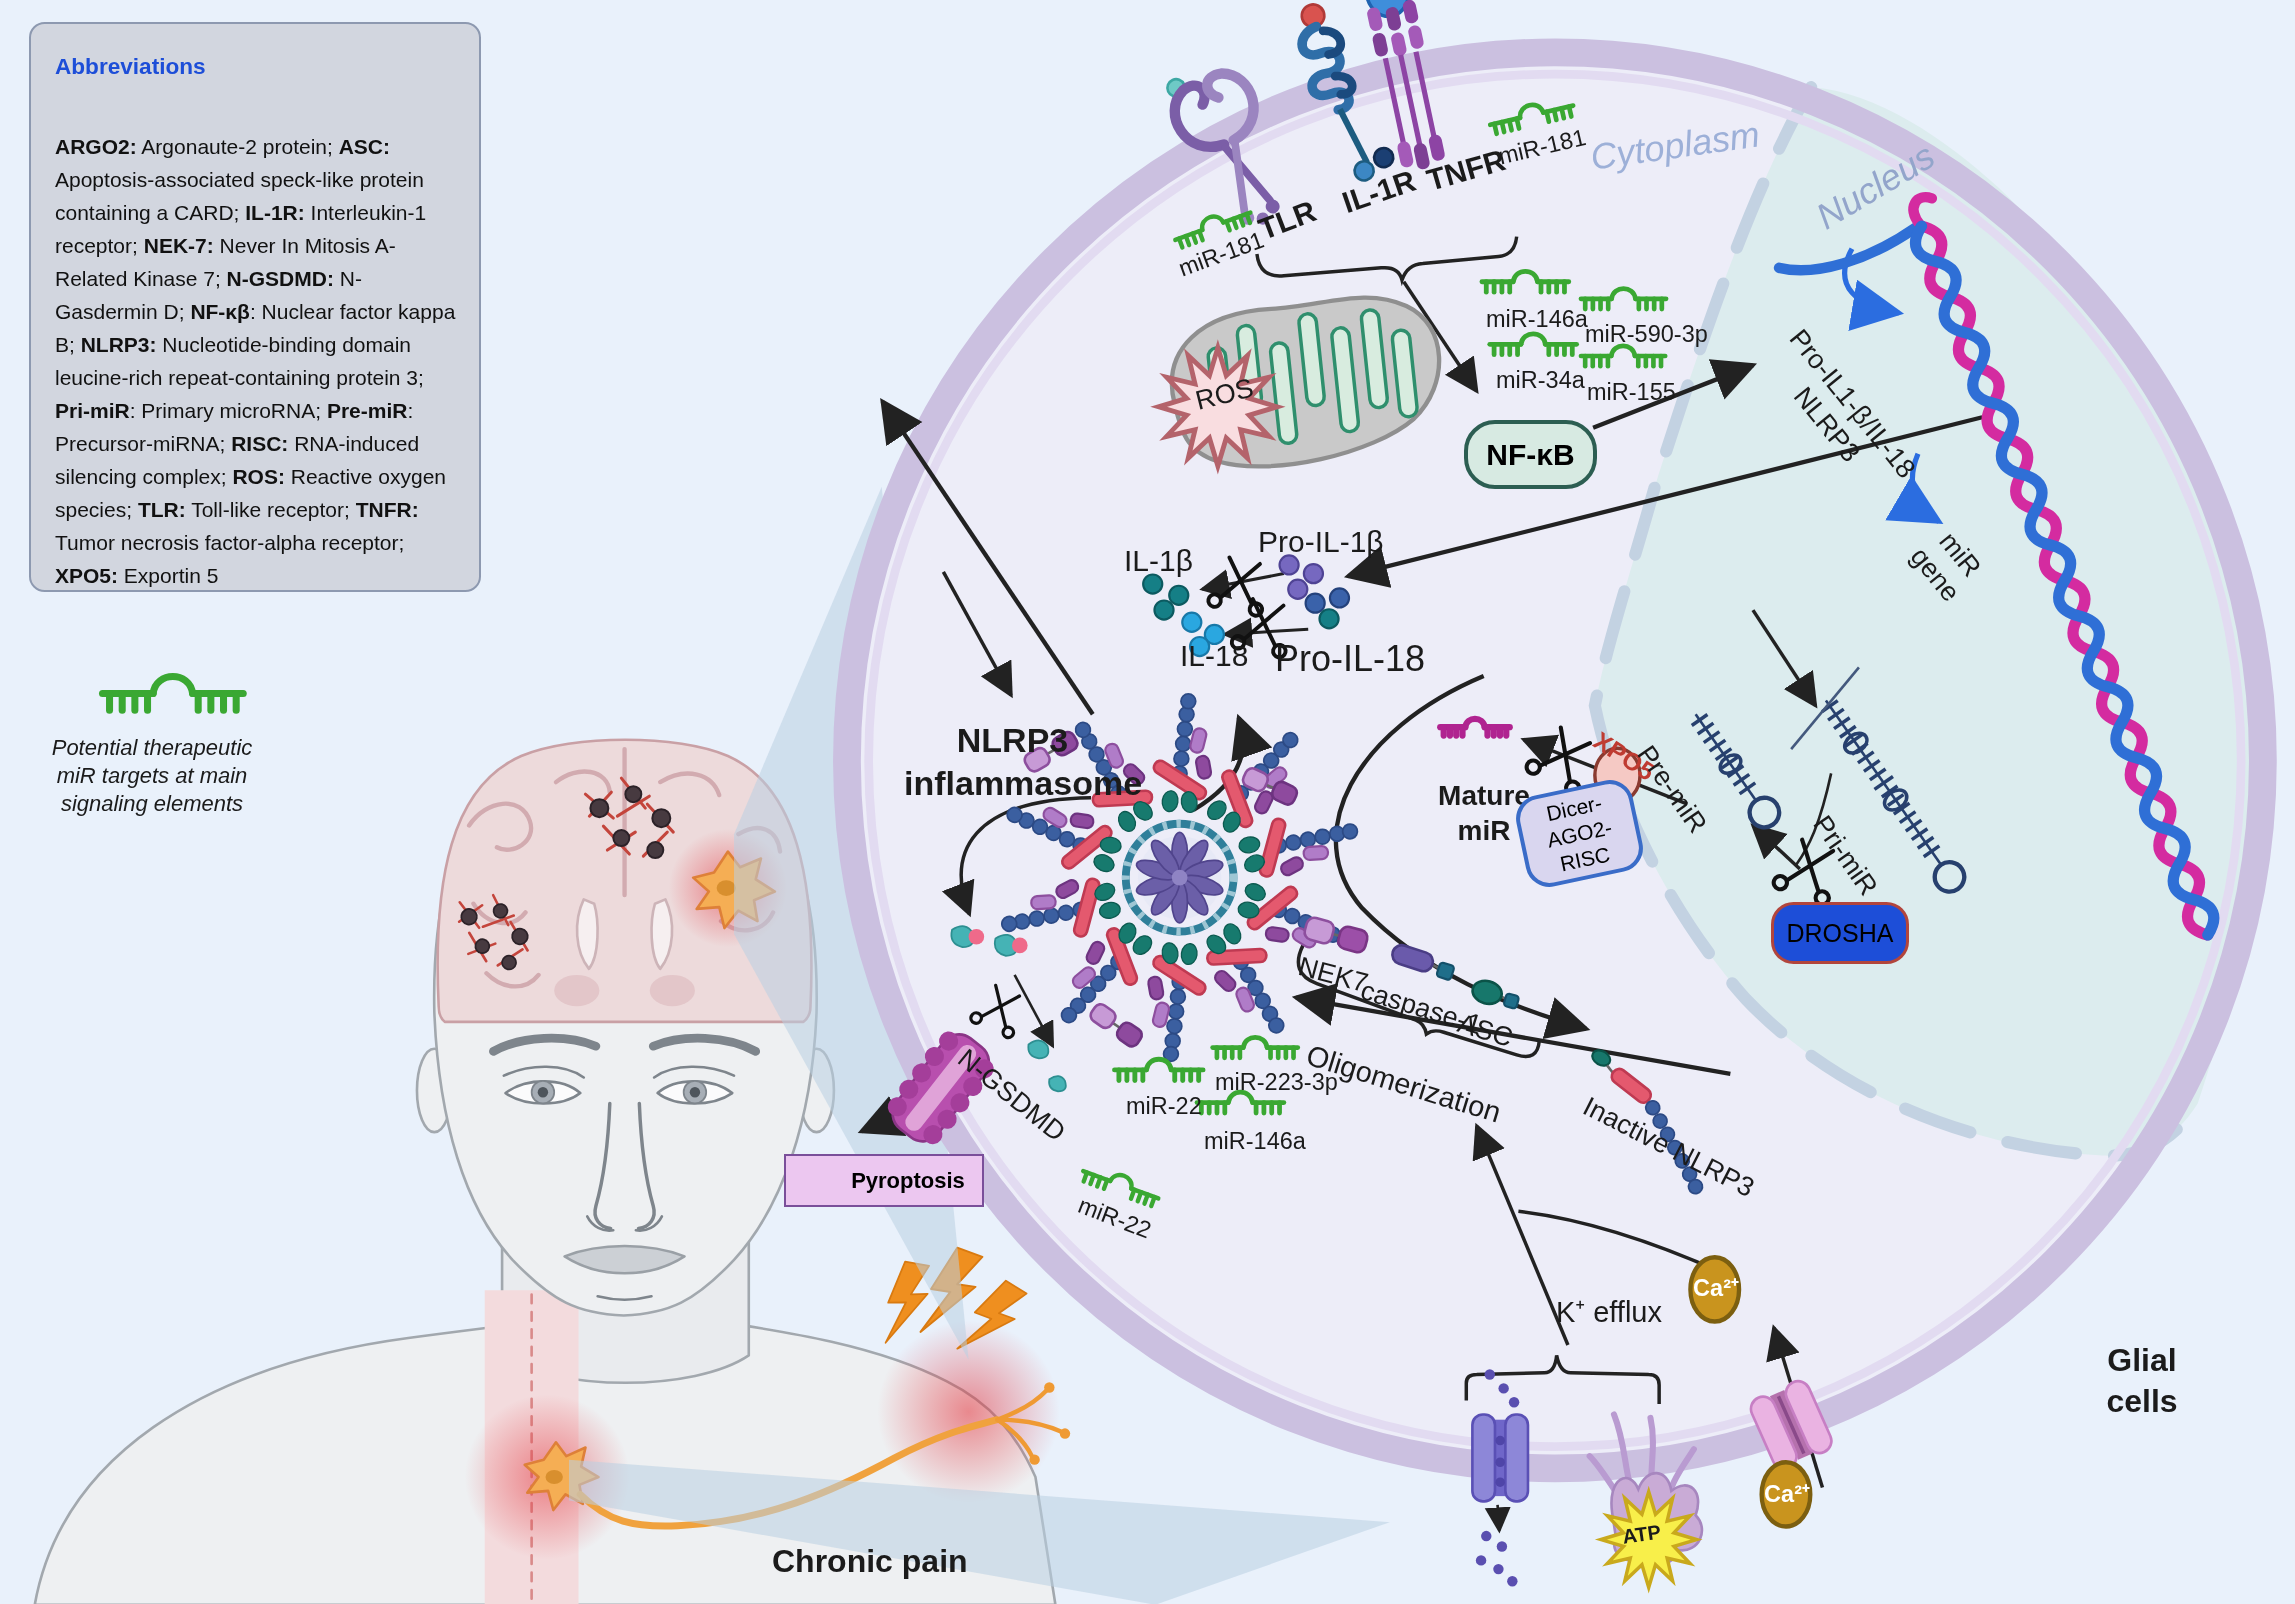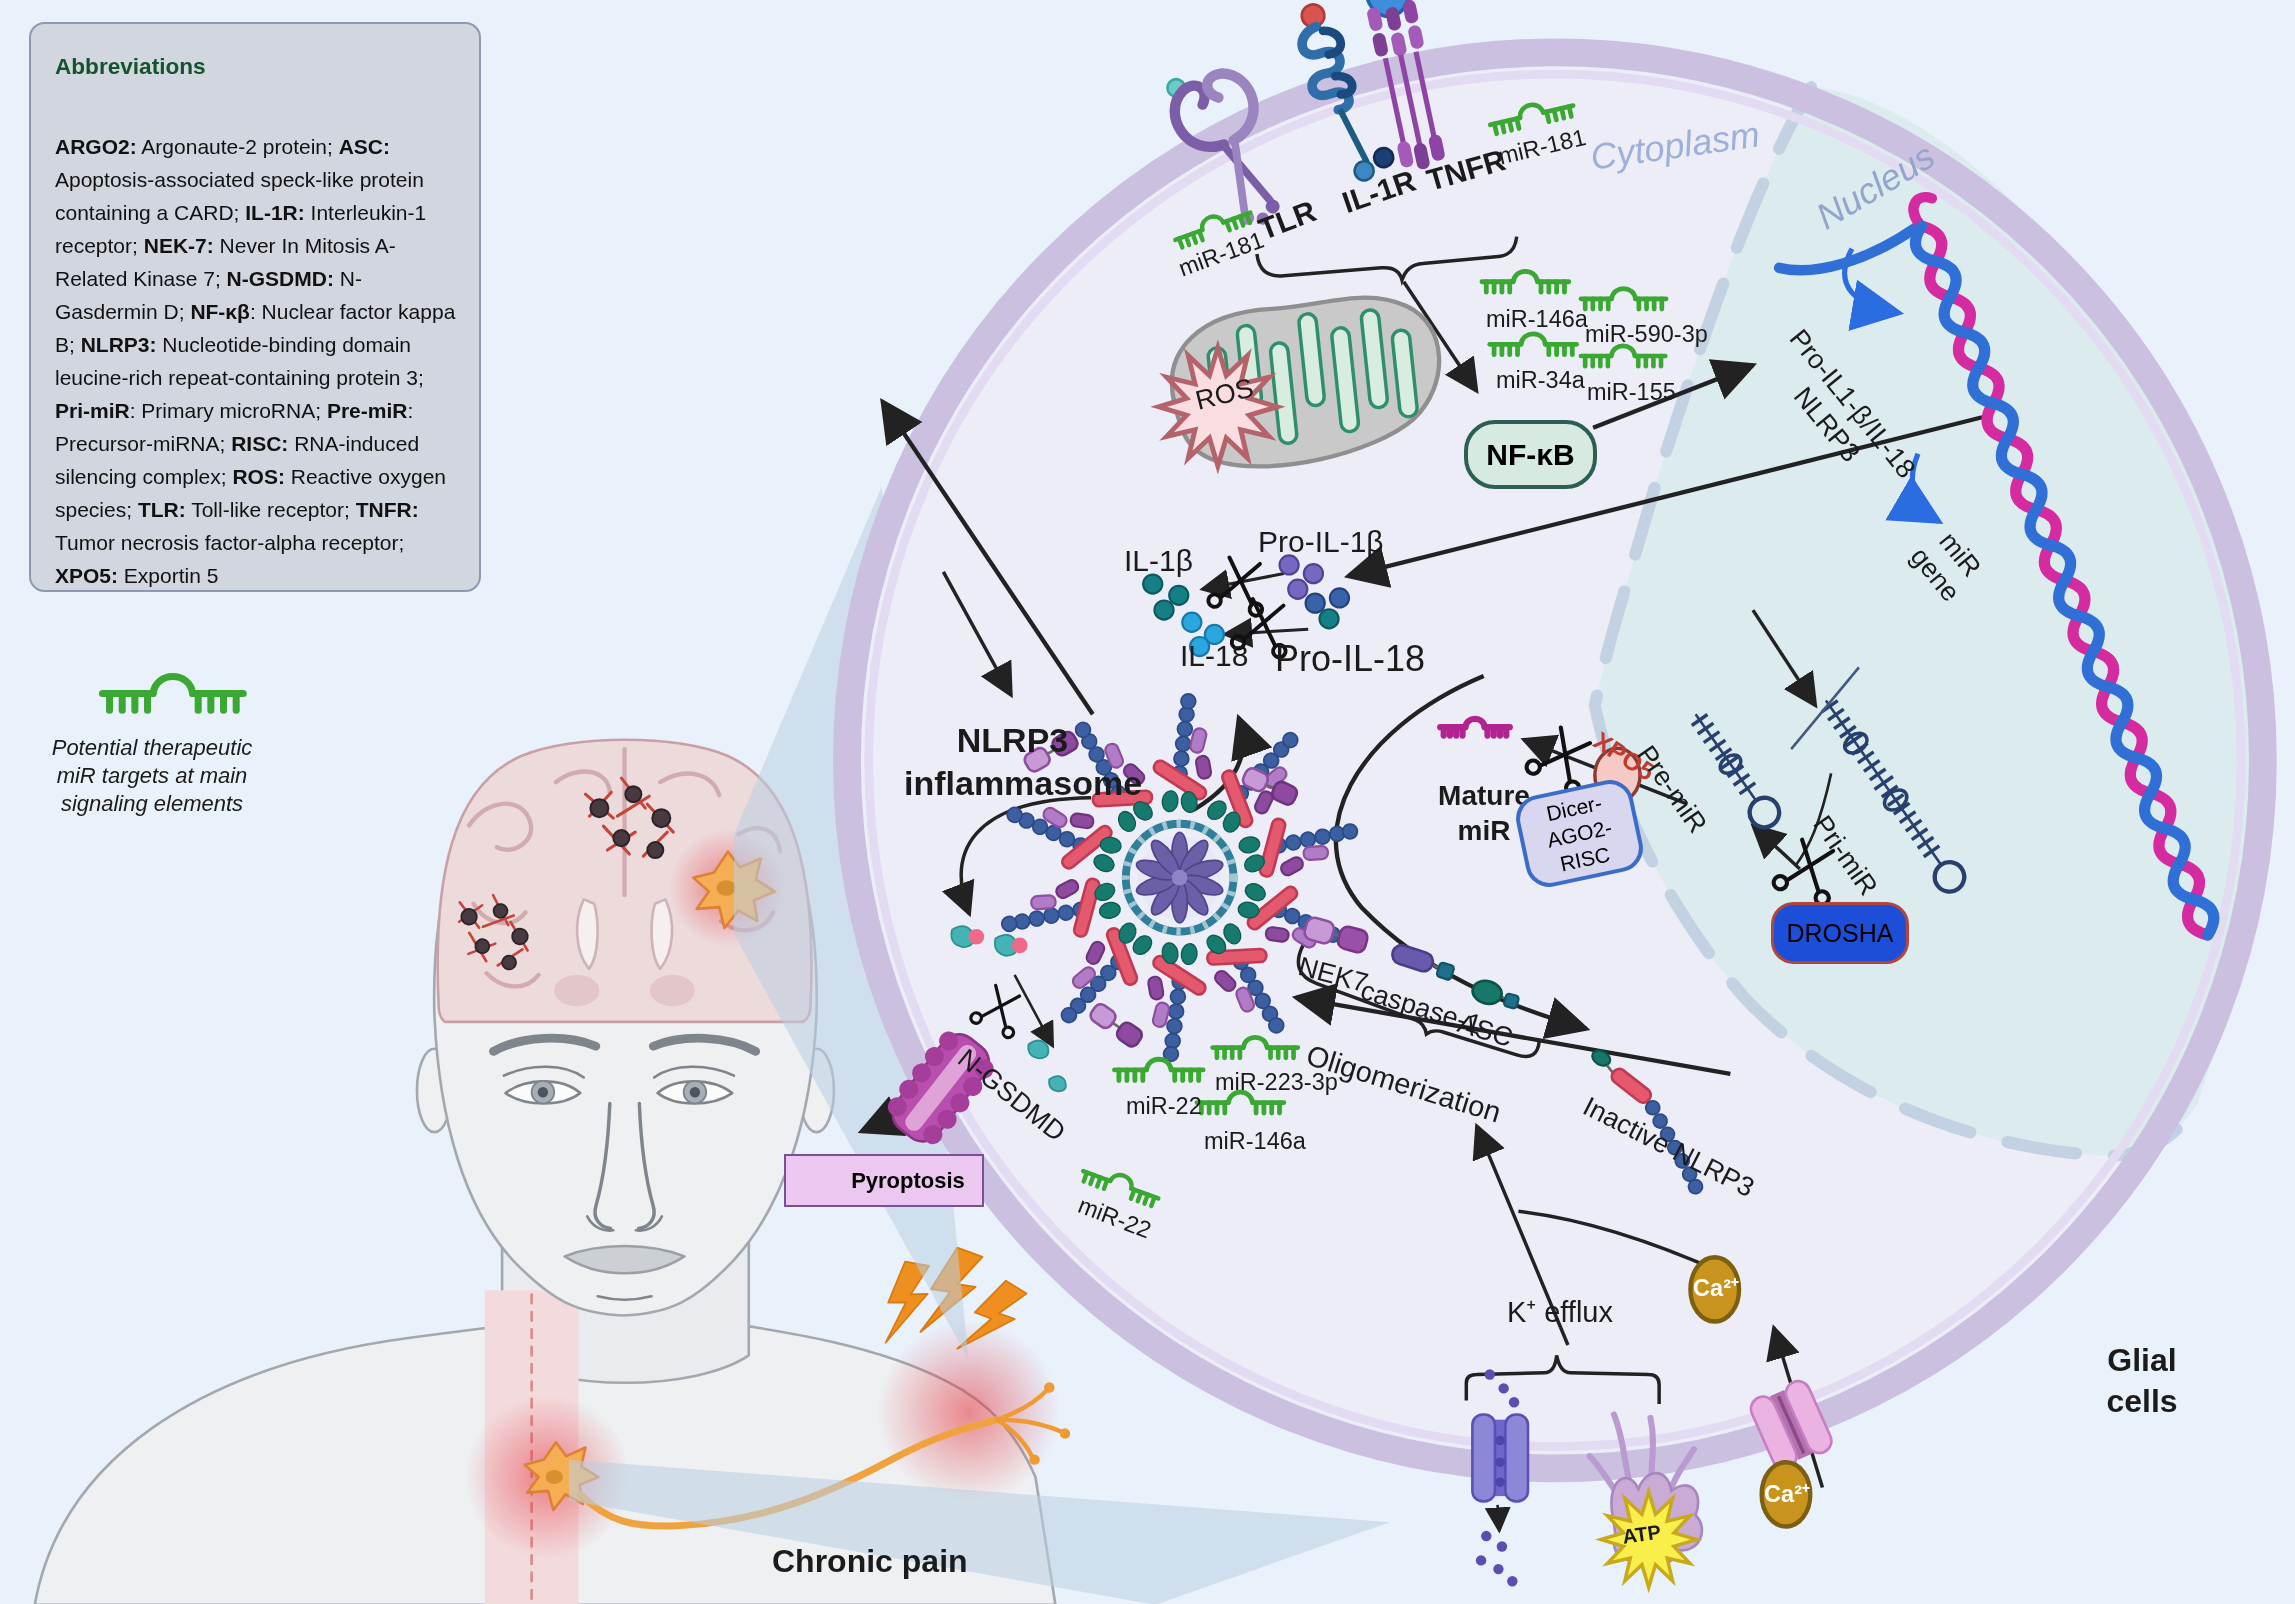--- a/index.html
+++ b/index.html
@@ -6,21 +6,21 @@
   #stage{position:relative;width:2295px;height:1605px;overflow:hidden;
          font-family:"Liberation Sans",sans-serif;background:#e9f1fb;}
   #art{position:absolute;left:0;top:0;}
   .lbl{position:absolute;color:#1b1b1b;transform-origin:0 0;white-space:pre-line;line-height:1.15;}
   .b{font-weight:bold;}
   .ctr{text-align:center;}
   .box{position:absolute;display:flex;align-items:center;justify-content:center;
        text-align:center;white-space:pre-line;}
   #abbr{position:absolute;left:29px;top:22px;width:452px;height:570px;background:#d2d6df;
         border:2.6px solid #8d99b0;border-radius:15.6px;box-sizing:border-box;padding:29.5px 22.6px 17.4px 24px;}
-  #abbr h3{margin:0 0 50px 0;font-size:22.6px;color:#14532d;}
+  #abbr h3{margin:0 0 50px 0;font-size:22.6px;color:#1d4ed8;}
   #abbr p{margin:0;font-size:21px;line-height:33px;color:#111;}
   .nfkb{background:#d7eae2;border:4.3px solid #2c5e52;border-radius:31px;font-size:30px;font-weight:600;}
   .pinkbox{background:#ecc7f0;border:2.6px solid #7a4f9a;font-weight:bold;}
   .drosha{background:#1d4ed8;border:3.5px solid #b2453c;border-radius:22.6px;font-size:25px;}
   .dicer{background:#d9d6ef;border:4.3px solid #3a6cc8;border-radius:24px;font-size:21px;line-height:26px;}
   .ital{font-style:italic;font-weight:500;}
 </style>
 </head>
 <body>
 
@@ -576,19 +576,19 @@
 <div class="box drosha" style="left:1771px;top:902px;width:132px;height:56px;">DROSHA</div>
 <div class="lbl b" style="left:1604px;top:726px;font-size:25px;color:#bf3b31;transform:rotate(33deg);">XPO5</div>
 <div class="lbl" style="left:1656px;top:740px;font-size:27px;transform:rotate(55deg);">Pre-miR</div>
 <div class="lbl" style="left:1832px;top:810px;font-size:27px;transform:rotate(55deg);">Pri-miR</div>
 
 <div class="lbl ctr" style="left:1802px;top:316px;width:200px;font-size:27px;line-height:33px;transform:rotate(51deg);">Pro-IL1-β/IL-18
 NLRP3</div>
 <div class="lbl ctr" style="left:1948px;top:514px;width:78px;font-size:27px;line-height:32px;transform:rotate(51deg);">miR
 gene</div>
 
-<div class="lbl" style="left:1507px;top:1296px;font-size:29px;">K⁺ efflux</div>
+<div class="lbl" style="left:1556px;top:1296px;font-size:29px;">K⁺ efflux</div>
 <div class="lbl b" style="left:1621px;top:1526px;font-size:20px;transform:rotate(-8deg);">ATP</div>
 <div class="lbl b ctr" style="left:1691px;top:1275px;width:50px;font-size:23.5px;color:#fff;">Ca²⁺</div>
 <div class="lbl b ctr" style="left:1762px;top:1481px;width:50px;font-size:23.5px;color:#fff;">Ca²⁺</div>
 
 </div>
 
 
 </body></html>

